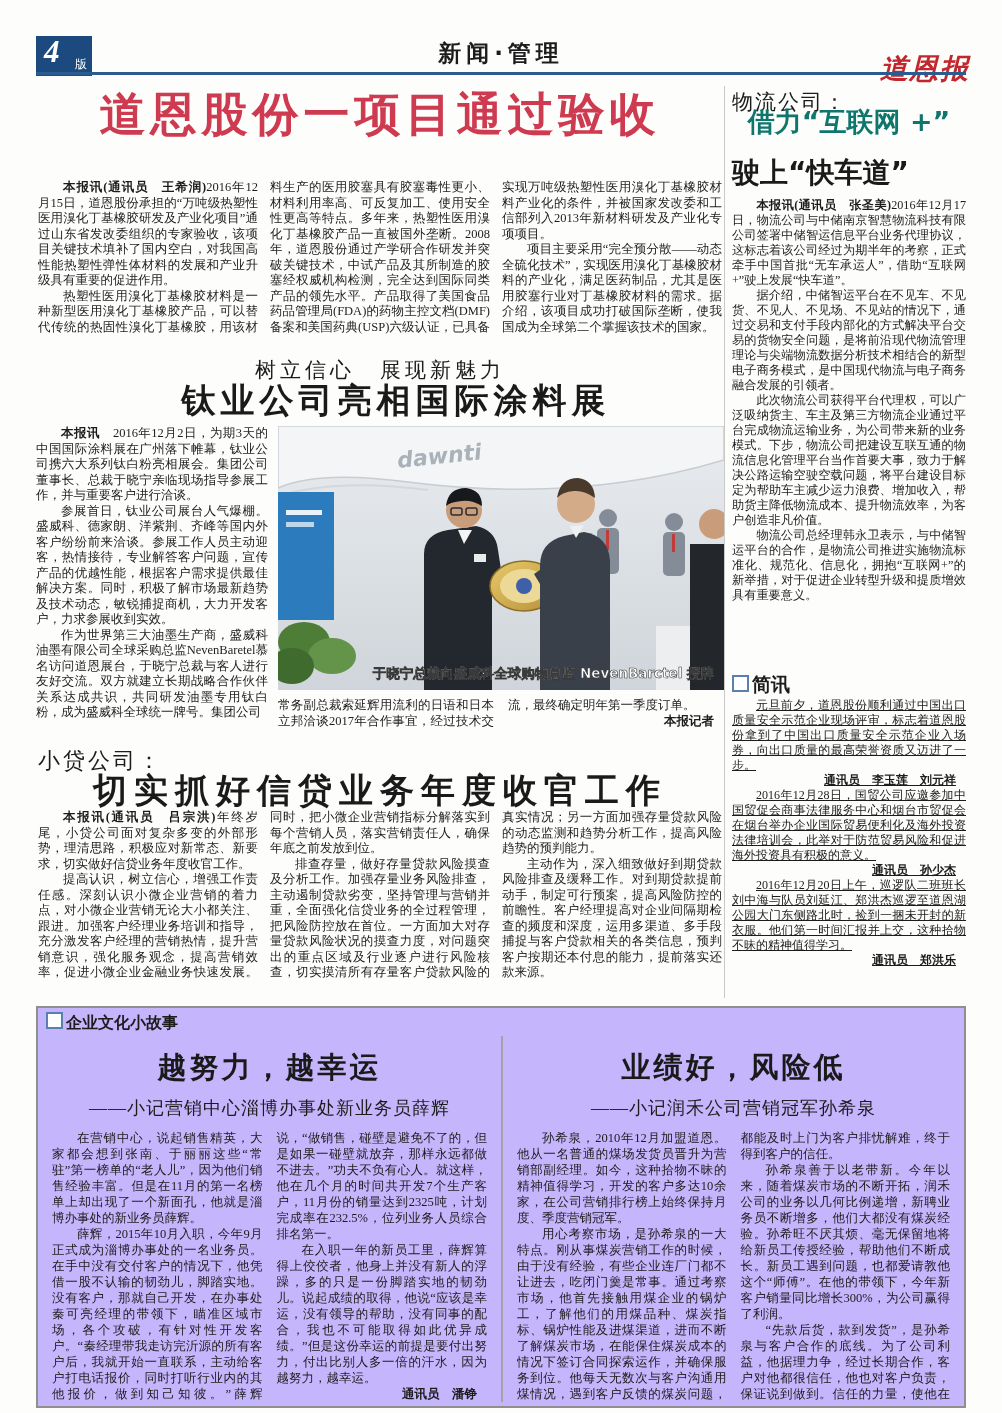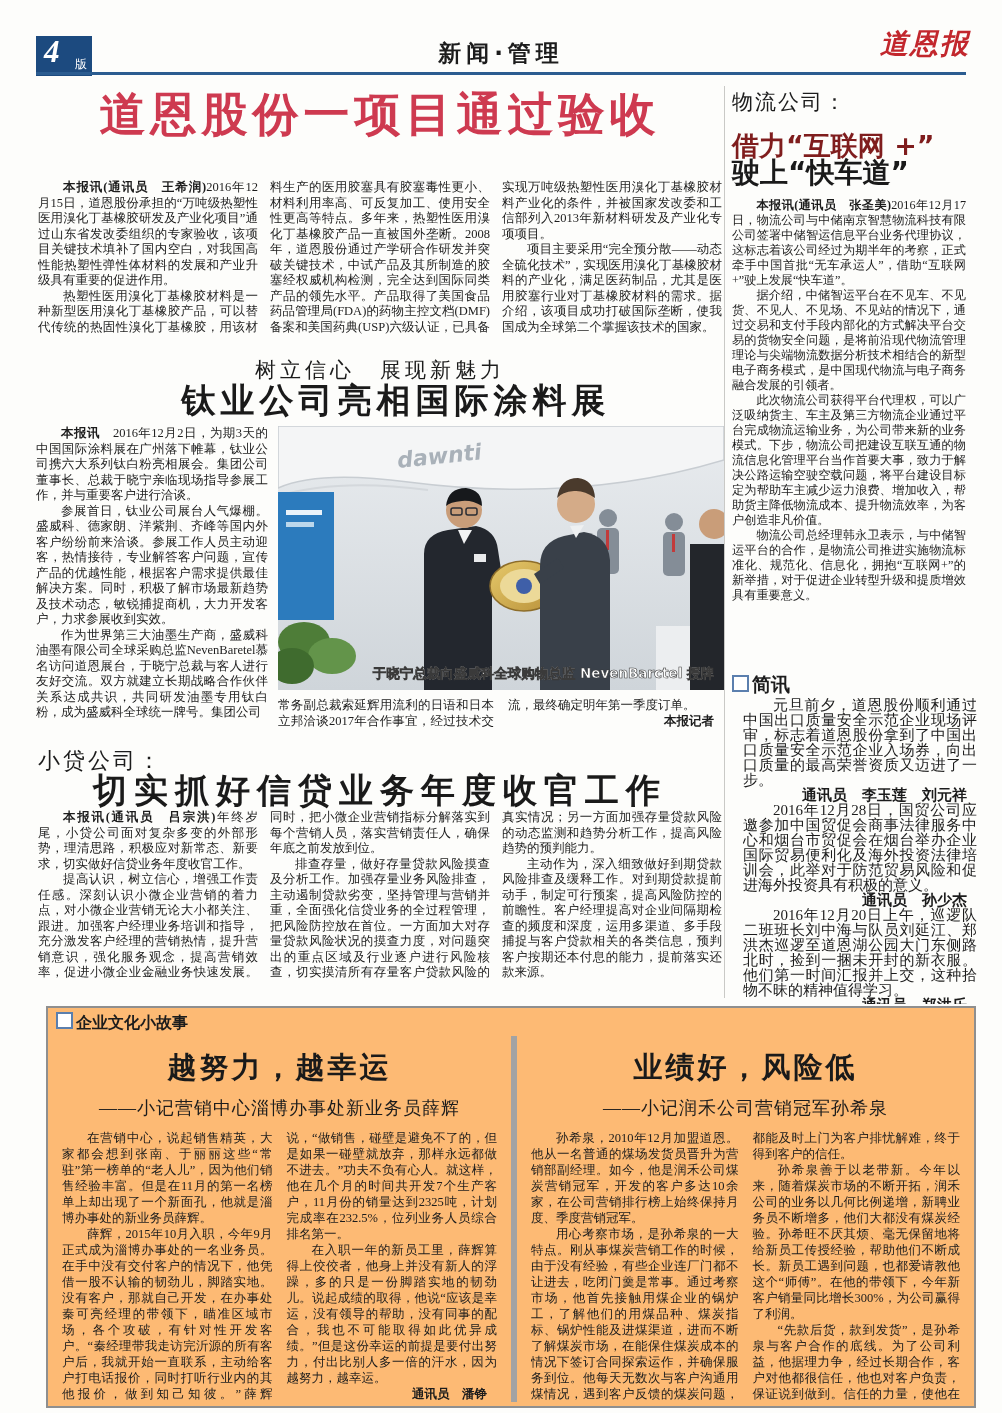--- a/index.html
+++ b/index.html
@@ -5,21 +5,21 @@
   html,body{margin:0;padding:0;background:#e8e8e6;}
   #page{position:relative;width:1002px;height:1413px;margin:0 auto;background:#fdfdfb;overflow:hidden;
         font-family:"Liberation Serif",serif;color:#1c1c1c;}
   .abs{position:absolute;}
   .hei{font-family:"DejaVu Sans",sans-serif;}
   
   .pagebox{left:36px;top:36px;width:56px;height:40px;background:#1c4a7f;color:#fff;}
   .pagebox .num{position:absolute;left:8px;top:-2px;font-size:31px;font-weight:bold;font-style:italic;}
   .pagebox .unit{position:absolute;right:5px;bottom:3px;font-size:12px;}
   .section-title{left:286px;top:38px;width:430px;text-align:center;font-size:23px;font-weight:bold;letter-spacing:5px;}
-  .masthead{right:32px;top:25px;font-size:28px;font-weight:900;font-style:italic;color:#c2272d;letter-spacing:2px;margin-left:48px;}
+  .masthead{right:32px;top:50px;font-size:28px;font-weight:900;font-style:italic;color:#c2272d;letter-spacing:2px;margin-left:48px;}
   .rule{left:36px;top:72px;width:930px;height:3px;background:#2b5c90;}
   .vdiv{left:724px;top:86px;width:1px;height:912px;background:#c9c9c6;}
   
   .bt{font-size:12.5px;line-height:15.5px;text-align:justify;overflow:hidden;}
   .bt p{margin:0;text-indent:2em;}
   .bt p.noind{text-indent:0;}
   .cols3{column-count:3;column-gap:12px;}
   .cols2{column-count:2;column-gap:14px;}
   .credit{text-align:right;font-weight:bold;text-indent:0 !important;padding-right:10px;}
   b.lead{font-weight:bold;}
@@ -32,32 +32,32 @@
   .t-title{top:294px;left:16px;width:688px;text-align:center;font-size:34px;font-weight:900;letter-spacing:5px;color:#1a1a1a;}
   .t-left{top:342px;left:0;width:232px;height:296px;}
   .photo{top:342px;left:242px;width:446px;height:264px;background:#dfe3e7;}
   .below-photo{top:614px;left:242px;width:446px;height:42px;}
   .loan-kicker{top:662px;left:2px;font-size:22px;letter-spacing:3px;}
   .loan-title{top:684px;left:0;width:688px;text-align:center;font-size:34px;font-weight:900;letter-spacing:7px;color:#1a1a1a;}
   .loan-body{top:726px;left:2px;width:684px;height:188px;}
   
   #right-col{left:732px;top:84px;width:234px;height:924px;}
   .log-kicker{top:4px;left:0;font-size:21px;letter-spacing:2px;}
-  .log-t1{top:44px;left:0;width:234px;font-size:27px;font-weight:900;color:#7f1d1d;}
+  .log-t1{top:20px;left:0;width:234px;text-align:center;font-size:27px;font-weight:900;color:#0f766e;}
   .log-t2{top:70px;left:0;width:234px;text-align:left;font-size:28px;font-weight:900;color:#1a1a1a;}
   .log-body{top:114px;left:0;width:234px;height:466px;font-size:12.2px;line-height:15px;}
   .briefs-label{top:588px;left:0;font-size:19px;font-weight:bold;}
-  .briefs{top:614px;left:11px;width:234px;height:306px;font-size:15px;line-height:15px;}
+  .briefs{top:614px;left:0;width:234px;height:306px;font-size:12px;line-height:15px;text-decoration:underline;}
   .sq{display:inline-block;width:13px;height:13px;border:2px solid #5b7fae;vertical-align:-1px;margin-right:3px;background:#fff;}
   
-  #culture-box{left:46px;top:1006px;width:926px;height:398px;border:2px solid #8f8f8f;background:#fdba74;}
+  #culture-box{left:36px;top:1006px;width:926px;height:398px;border:2px solid #8f8f8f;background:#c4b5fd;}
   .cb-label{position:absolute;top:4px;left:8px;font-size:16px;font-weight:bold;}
   .stories{position:absolute;top:28px;left:0;right:0;bottom:4px;display:flex;}
   .story{width:50%;box-sizing:border-box;padding:0 14px;}
-  .story.second{border-left:6px solid #a3a3a3;}
+  .story.second{border-left:2px solid #a3a3a3;}
   .story-title{text-align:center;font-size:29px;font-weight:900;letter-spacing:3px;margin-top:12px;color:#1a1a1a;}
   .story-sub{text-align:center;font-size:18px;margin-top:8px;letter-spacing:1px;}
   .story-body{margin-top:10px;height:278px;font-size:12.5px;line-height:16px;}
 </style>
 </head>
 <body>
 
 <div id="page">
 
   <div class="abs pagebox">
@@ -209,21 +209,21 @@
           <p>在营销中心，说起销售精英，大家都会想到张南、于丽丽这些“常驻”第一榜单的“老人儿”，因为他们销售经验丰富。但是在11月的第一名榜单上却出现了一个新面孔，他就是淄博办事处的新业务员薛辉。</p>
           <p>薛辉，2015年10月入职，今年9月正式成为淄博办事处的一名业务员。在手中没有交付客户的情况下，他凭借一股不认输的韧劲儿，脚踏实地。没有客户，那就自己开发，在办事处秦可亮经理的带领下，瞄准区域市场，各个攻破，有针对性开发客户。“秦经理带我走访完沂源的所有客户后，我就开始一直联系，主动给客户打电话报价，同时打听行业内的其他报价，做到知己知彼。”薛辉说，“做销售，碰壁是避免不了的，但是如果一碰壁就放弃，那样永远都做不进去。”功夫不负有心人。就这样，他在几个月的时间共开发7个生产客户，11月份的销量达到2325吨，计划完成率在232.5%，位列业务人员综合排名第一。</p>
           <p>在入职一年的新员工里，薛辉算得上佼佼者，他身上并没有新人的浮躁，多的只是一份脚踏实地的韧劲儿。说起成绩的取得，他说“应该是幸运，没有领导的帮助，没有同事的配合，我也不可能取得如此优异成绩。”但是这份幸运的前提是要付出努力，付出比别人多一倍的汗水，因为越努力，越幸运。</p>
           <p class="credit">通讯员　潘铮</p>
         </div>
       </div>
       <div class="story second">
         <div class="story-title hei">业绩好，风险低</div>
         <div class="story-sub">——小记润禾公司营销冠军孙希泉</div>
         <div class="story-body bt cols2">
-          <p>孙希泉，2010年12月加盟道恩。他从一名普通的煤场发货员晋升为营销部副经理。如今，他是润禾公司煤炭营销冠军，开发的客户多达10余家，在公司营销排行榜上始终保持月度、季度营销冠军。</p>
+          <p>孙希泉，2010年12月加盟道恩。他从一名普通的煤场发货员晋升为营销部副经理。如今，这种拾物不昧的精神值得学习，开发的客户多达10余家，在公司营销排行榜上始终保持月度、季度营销冠军。</p>
           <p>用心考察市场，是孙希泉的一大特点。刚从事煤炭营销工作的时候，由于没有经验，有些企业连厂门都不让进去，吃闭门羹是常事。通过考察市场，他首先接触用煤企业的锅炉工，了解他们的用煤品种、煤炭指标、锅炉性能及进煤渠道，进而不断了解煤炭市场，在能保住煤炭成本的情况下签订合同探索运作，并确保服务到位。他每天无数次与客户沟通用煤情况，遇到客户反馈的煤炭问题，都能及时上门为客户排忧解难，终于得到客户的信任。</p>
           <p>孙希泉善于以老带新。今年以来，随着煤炭市场的不断开拓，润禾公司的业务以几何比例递增，新聘业务员不断增多，他们大都没有煤炭经验。孙希旺不厌其烦、毫无保留地将给新员工传授经验，帮助他们不断成长。新员工遇到问题，也都爱请教他这个“师傅”。在他的带领下，今年新客户销量同比增长300%，为公司赢得了利润。</p>
           <p>“先款后货，款到发货”，是孙希泉与客户合作的底线。为了公司利益，他据理力争，经过长期合作，客户对他都很信任，他也对客户负责，保证说到做到。信任的力量，使他在煤炭市场的业绩做到最好，也将风险降到最低。</p>
 
         </div>
       </div>
     </div>
   </div>
 
 </div>

